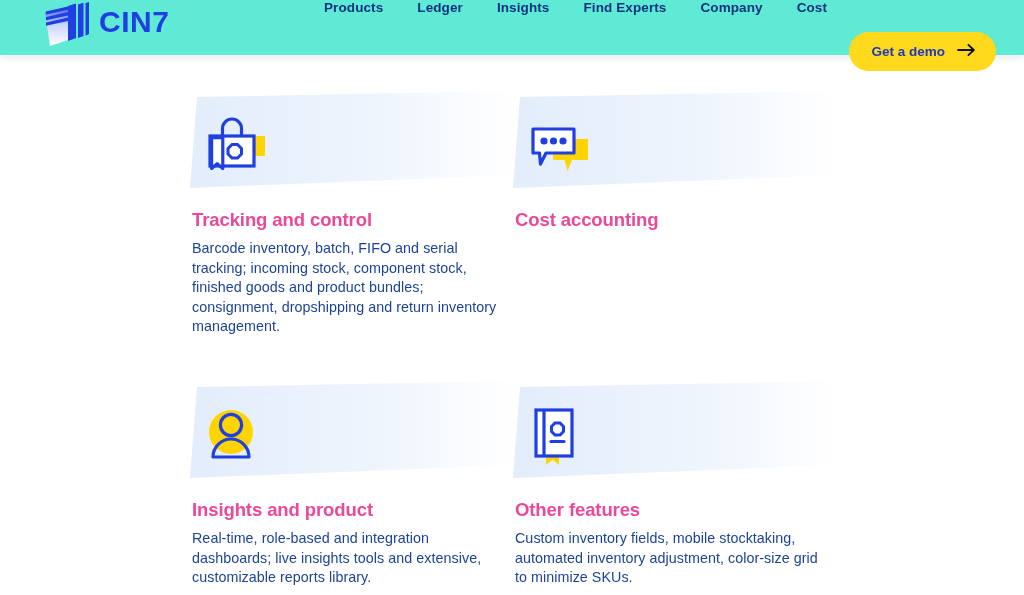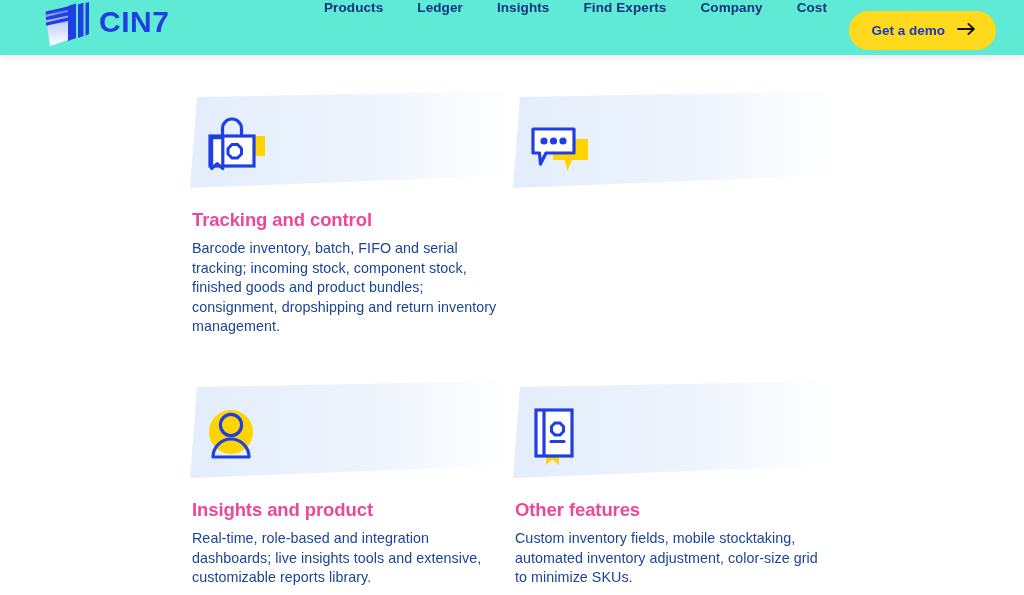--- a/index.html
+++ b/index.html
@@ -51,21 +51,21 @@
     color: #13327f;
     letter-spacing: 0.1px;
     text-decoration: none;
     white-space: nowrap;
     cursor: pointer;
   }
 
   .cta {
     position: absolute;
     right: 28px;
-    top: 11px;
+    top: 32px;
     height: 39px;
     padding: 0 20px 0 22px;
     background: #ffd91c;
     border: none;
     border-radius: 22px;
     display: flex;
     align-items: center;
     gap: 12px;
     cursor: pointer;
   }
@@ -241,20 +241,21 @@
 
             <path d="M6 20 H47 V44 H19 L13.5 55 L12.5 44 H6 Z" fill="#ffffff" stroke="#1f3fe0" stroke-width="3.2" stroke-linejoin="round"></path>
 
             <circle cx="17" cy="32" r="3.6" fill="#1f3fe0"></circle>
             <circle cx="26.5" cy="32" r="3.6" fill="#1f3fe0"></circle>
             <circle cx="36" cy="32" r="3.6" fill="#1f3fe0"></circle>
           </svg>
         </span>
       </div>
 
+      <h3 class="card-title">Cost accounting</h3>
     </section>
 
     <section class="card">
       <div class="icon-band">
         <svg class="band-bg" viewBox="0 0 324 104" preserveAspectRatio="none" aria-hidden="true">
           <defs>
             <linearGradient id="bandC" x1="0" y1="0" x2="1" y2="0">
               <stop offset="0" stop-color="#e3edfb"></stop>
               <stop offset="0.55" stop-color="#eef4fd"></stop>
               <stop offset="1" stop-color="#ffffff"></stop>

